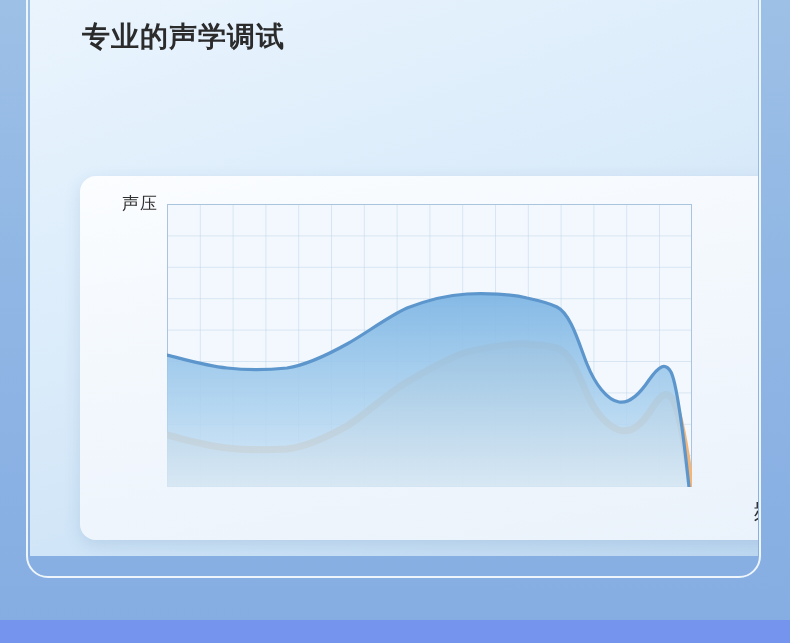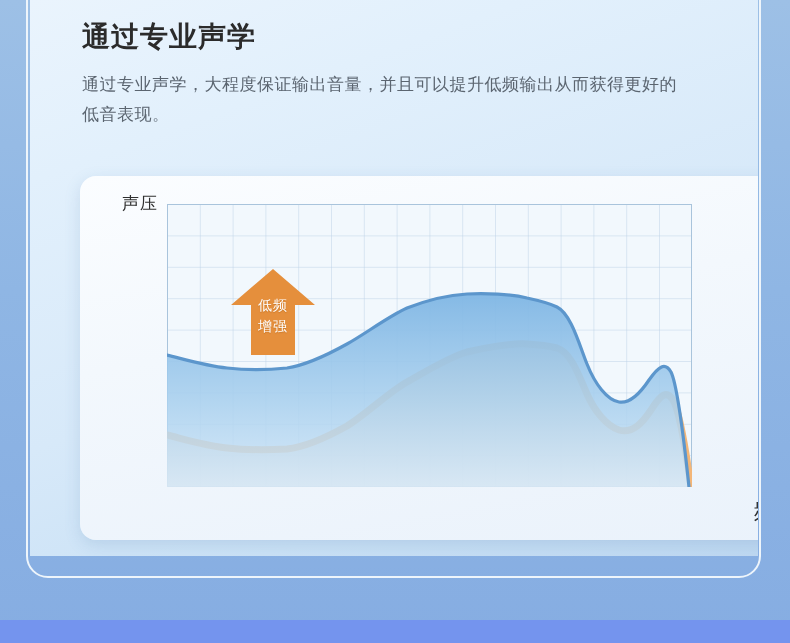--- a/index.html
+++ b/index.html
@@ -151,22 +151,21 @@
   #arrow-text span { display: block; }
 </style>
 </head>
 <body>
 
 <div id="page">
 
   <div id="content-panel">
 
     <div id="heading-block">
-      <h1 id="page-title">通过专业声学</h1>
-      <p id="page-subtitle">通过专业声学，大程度保证输出音量，并且可以提升低频输出从而获得更好的低音表现。</p>
+      <h1 id="page-title">专业的声学调试</h1>
     </div>
 
     <div id="chart-card">
 
       <div id="y-axis-label">声压</div>
 
       <div id="plot-area">
         <svg id="plot-svg" viewBox="0 0 525 283" preserveAspectRatio="none">
           <defs>
             <linearGradient id="gradBlue" x1="0" y1="0" x2="0" y2="1">
@@ -246,29 +245,20 @@
                      C 318,89 344,90 360,94
                      C 374,97 382,99 390,103
                      C 404,110 412,140 420,160
                      C 428,180 440,196 452,198
                      C 464,200 474,188 482,176
                      C 492,162 498,158 504,168
                      C 510,180 517,236 522,283" fill="none" stroke="#5c96cc" stroke-width="3.2" stroke-linecap="round" stroke-linejoin="round"></path>
           </g>
         </svg>
 
-        <div id="arrow-callout">
-          <svg width="84" height="86" viewBox="0 0 84 86">
-            <path d="M 42 0 L 84 36 L 64 36 L 64 86 L 20 86 L 20 36 L 0 36 Z" fill="#e58f3c"></path>
-          </svg>
-          <div id="arrow-text">
-            <span>低频</span>
-            <span>增强</span>
-          </div>
-        </div>
       </div>
 
       <div id="x-axis-label">频响</div>
     </div>
   </div>
 
   <div id="outer-frame"></div>
   <div id="bottom-band"></div>
 </div>
 

